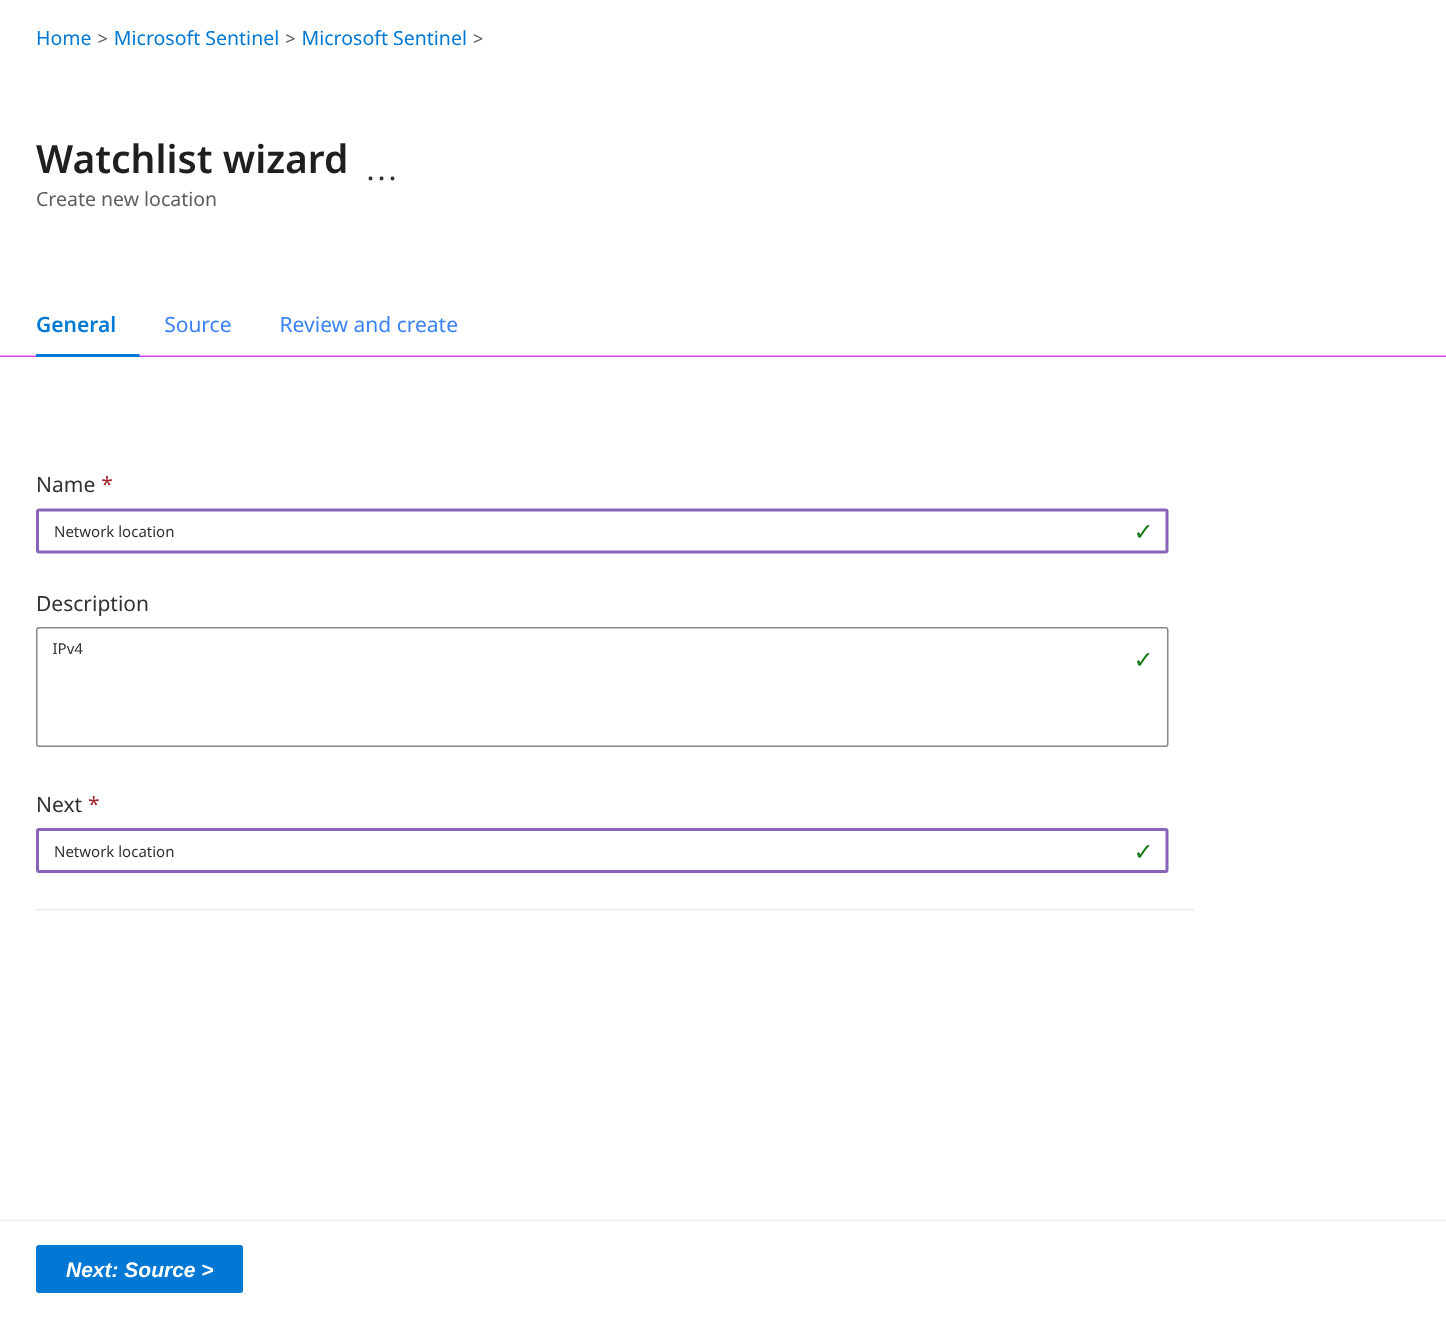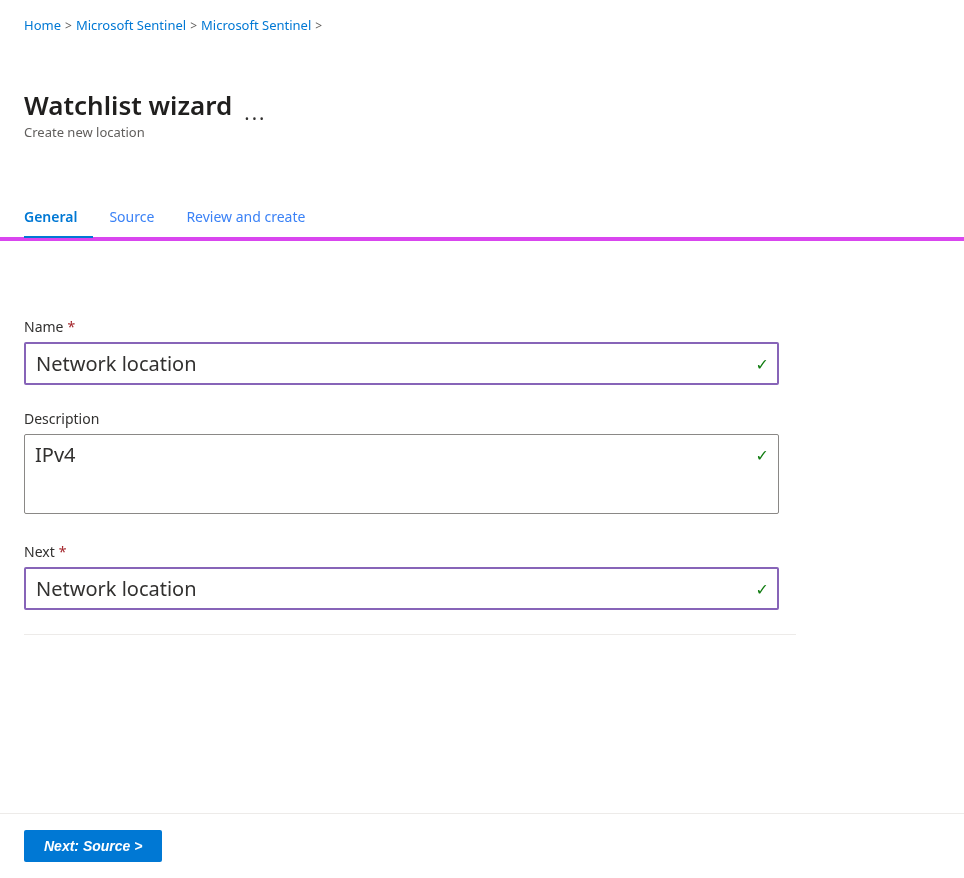--- a/index.html
+++ b/index.html
@@ -50,21 +50,21 @@
     }
     .more-options {
       font-size: 20px;
       color: #323130;
       cursor: pointer;
       margin-top: 6px;
       letter-spacing: 2px;
     }
     .tabs {
       display: flex;
-      border-bottom: 4px solid #d946ef;
+      border-bottom: 1px solid #d946ef;
       padding: 0 24px;
       margin-top: 12px;
       gap: 0;
       text-align: center;
     }
     .tab {
       padding: 10px 16px;
       cursor: pointer;
       font-size: 14px;
       color: #3b82f6;
@@ -103,21 +103,21 @@
     .input-wrapper {
       position: relative;
       width: 755px;
     }
     .input-wrapper input,
     .input-wrapper textarea {
       width: 100%;
       border: 1px solid #8a8886;
       border-radius: 2px;
       padding: 6px 32px 6px 10px;
-      font-size: 20px;
+      font-size: 10px;
       color: #323130;
       background: #fff;
       outline: none;
       font-family: inherit;
     }
     .input-wrapper .name-input {
       border-color: #8764b8;
       border-width: 2px;
     }
     .input-wrapper .alias-input {

